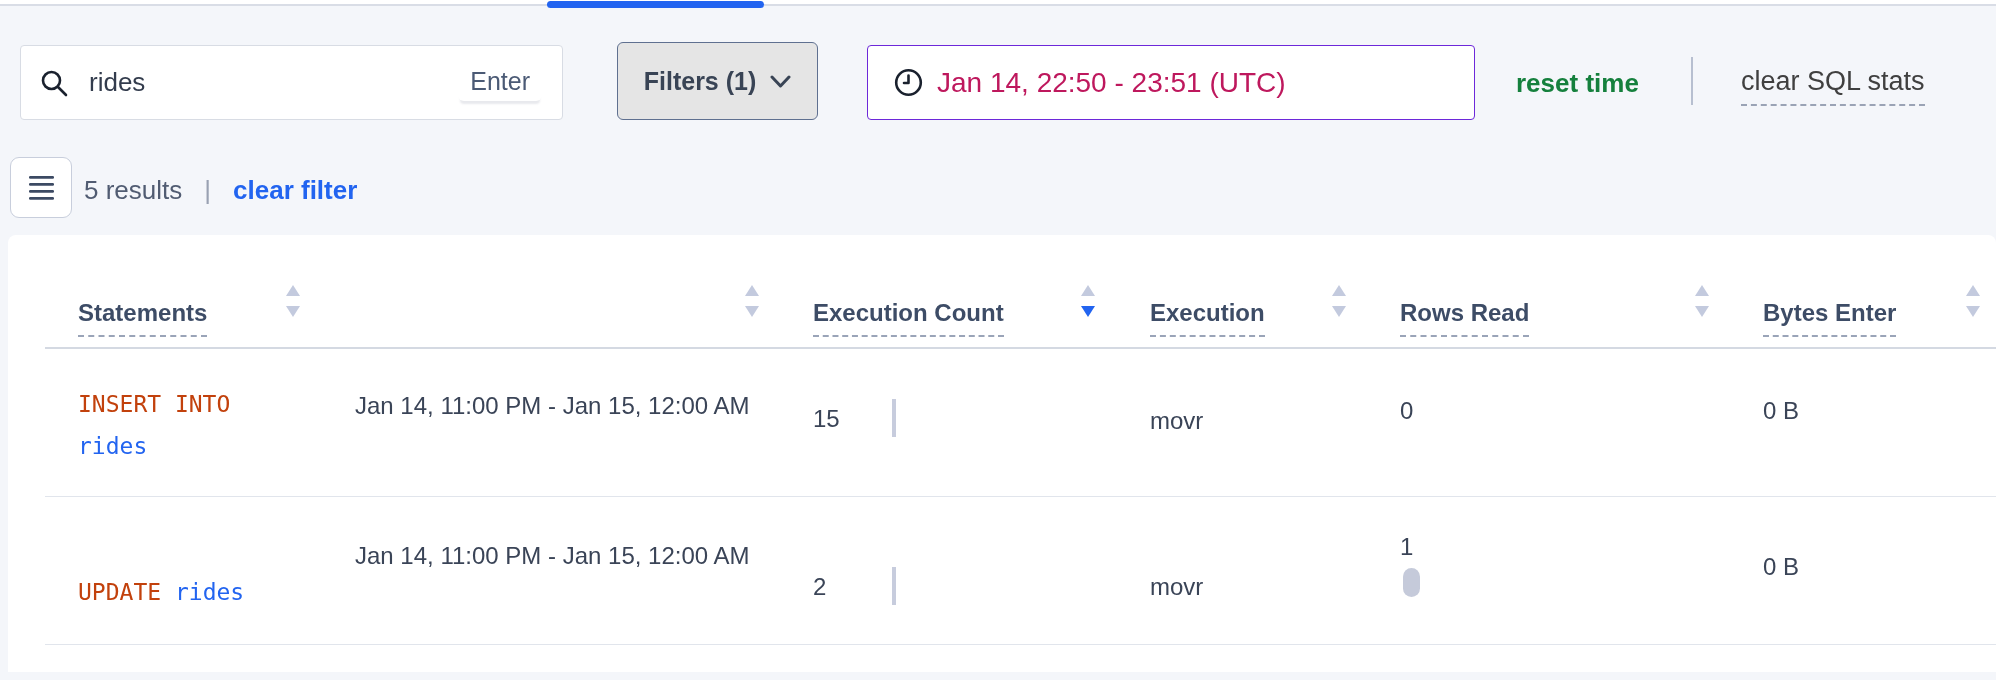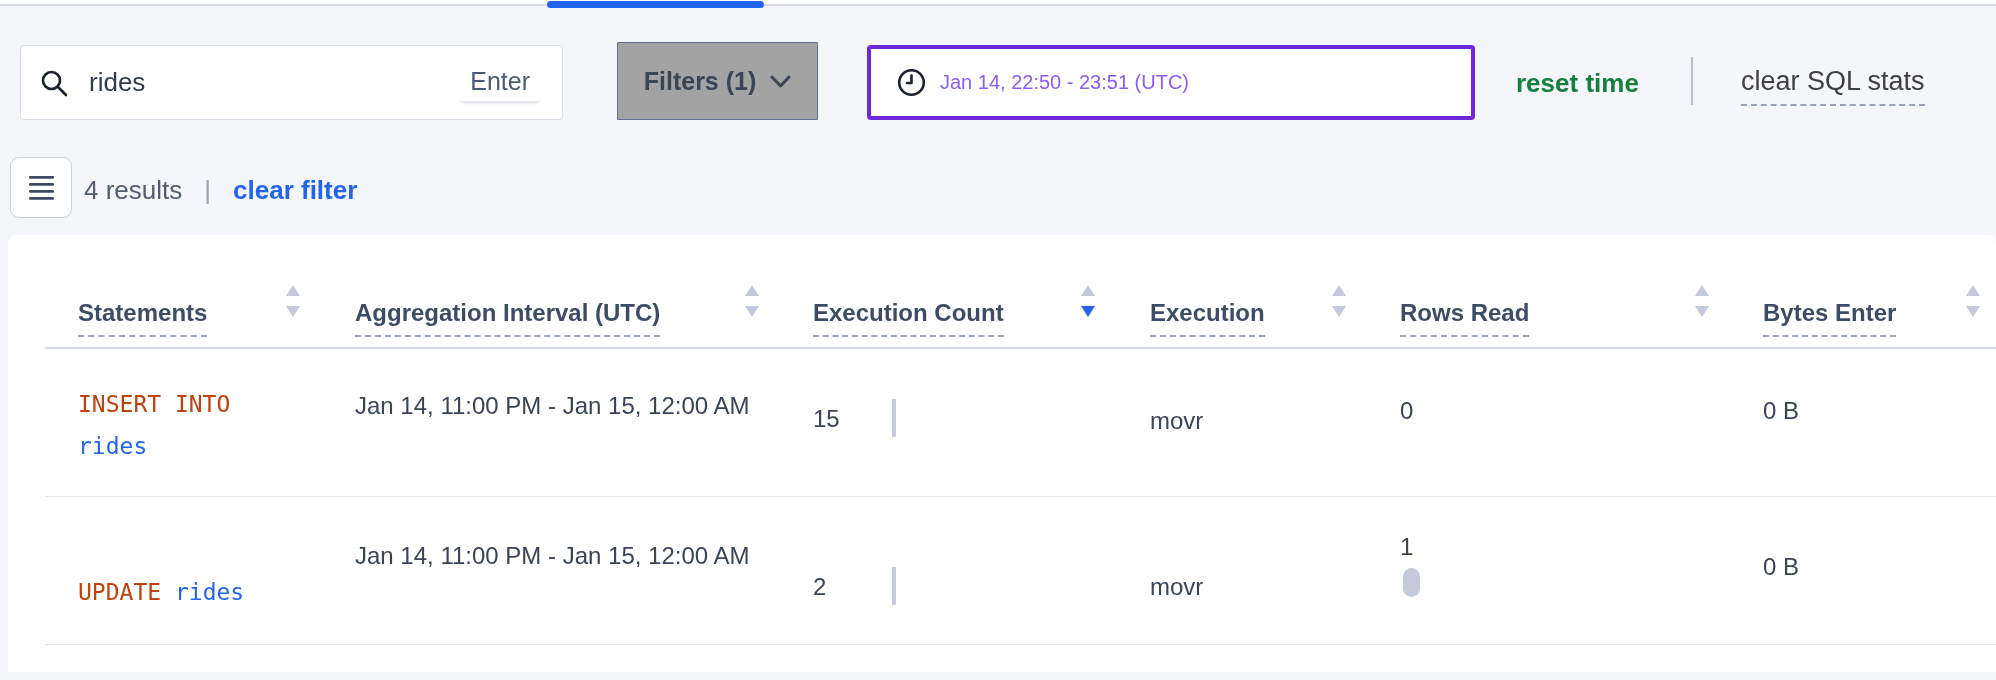--- a/index.html
+++ b/index.html
@@ -25,30 +25,30 @@
     flex:1; border:none; outline:none; background:transparent;
     font-family:"Liberation Sans", sans-serif;
     font-size:26px; color:#333c4d; margin-left:20px; min-width:0;
   }
   .enter-hint {
     font-size:25px; color:#4b5a75; padding:3px 12px 5px; border-radius:6px;
     box-shadow:0 5px 2px -2px rgba(90,100,130,0.14);
   }
   .filters-btn {
     position:absolute; left:617px; top:42px; width:201px; height:78px;
-    background:#a3a3a3; border:1px solid #5f7090; border-radius:1px;
+    background:#e5e5e5; border:1px solid #5f7090; border-radius:6px;
     display:flex; align-items:center; justify-content:center; gap:14px;
     font-family:"Liberation Sans", sans-serif;
     font-size:25px; font-weight:bold; color:#394455; cursor:pointer;
   }
   .time-picker {
     position:absolute; left:867px; top:45px; width:608px; height:75px;
-    background:#fff; border:4px solid #6d28d9; border-radius:4px;
+    background:#fff; border:1px solid #6d28d9; border-radius:4px;
     display:flex; align-items:center; gap:14px; padding:0 26px;
-    font-size:20px; color:#8b5cf6; cursor:pointer;
+    font-size:28px; color:#be185d; cursor:pointer;
   }
   .reset-time {
     position:absolute; left:1516px; top:68px;
     font-size:26px; font-weight:bold; color:#15803d; cursor:pointer; text-decoration:none;
   }
   .toolbar-divider { position:absolute; left:1691px; top:57px; width:2px; height:48px; background:#b7bfd0; }
   .clear-sql {
     position:absolute; left:1741px; top:66px;
     font-size:27px; color:#404040; cursor:pointer; text-decoration:none;
     padding-bottom:7px; border-bottom:2px dashed #9aa3b5;
@@ -146,30 +146,29 @@
 
 <button class="hamburger-btn">
   <svg width="27" height="26" viewBox="0 0 27 26">
     <rect x="1" y="1" width="25" height="2.8" rx="1.2" fill="#3c4a63"></rect>
     <rect x="1" y="8" width="25" height="2.8" rx="1.2" fill="#3c4a63"></rect>
     <rect x="1" y="15" width="25" height="2.8" rx="1.2" fill="#3c4a63"></rect>
     <rect x="1" y="22" width="25" height="2.8" rx="1.2" fill="#3c4a63"></rect>
   </svg>
 </button>
 <div class="results-bar">
-  <span class="results-count">4 results</span>
+  <span class="results-count">5 results</span>
   <span class="results-sep">|</span>
   <a class="clear-filter">clear filter</a>
 </div>
 
 <div class="card">
 
   <div class="thead">
     <div class="th" style="left:70px"><span class="th-label">Statements</span></div>
-    <div class="th" style="left:347px"><span class="th-label">Aggregation Interval (UTC)</span></div>
     <div class="th" style="left:805px"><span class="th-label">Execution Count</span></div>
     <div class="th" style="left:1142px"><span class="th-label">Execution</span></div>
     <div class="th" style="left:1392px"><span class="th-label">Rows Read</span></div>
     <div class="th" style="left:1755px"><span class="th-label">Bytes Enter</span></div>
 
     <svg class="sorter" style="left:277px" viewBox="0 0 16 34">
         <polygon points="8,0 15,11 1,11" fill="#c3cade"></polygon>
         <polygon points="1,21 15,21 8,32" fill="#c3cade"></polygon>
       </svg>
     <svg class="sorter" style="left:736px" viewBox="0 0 16 34">

